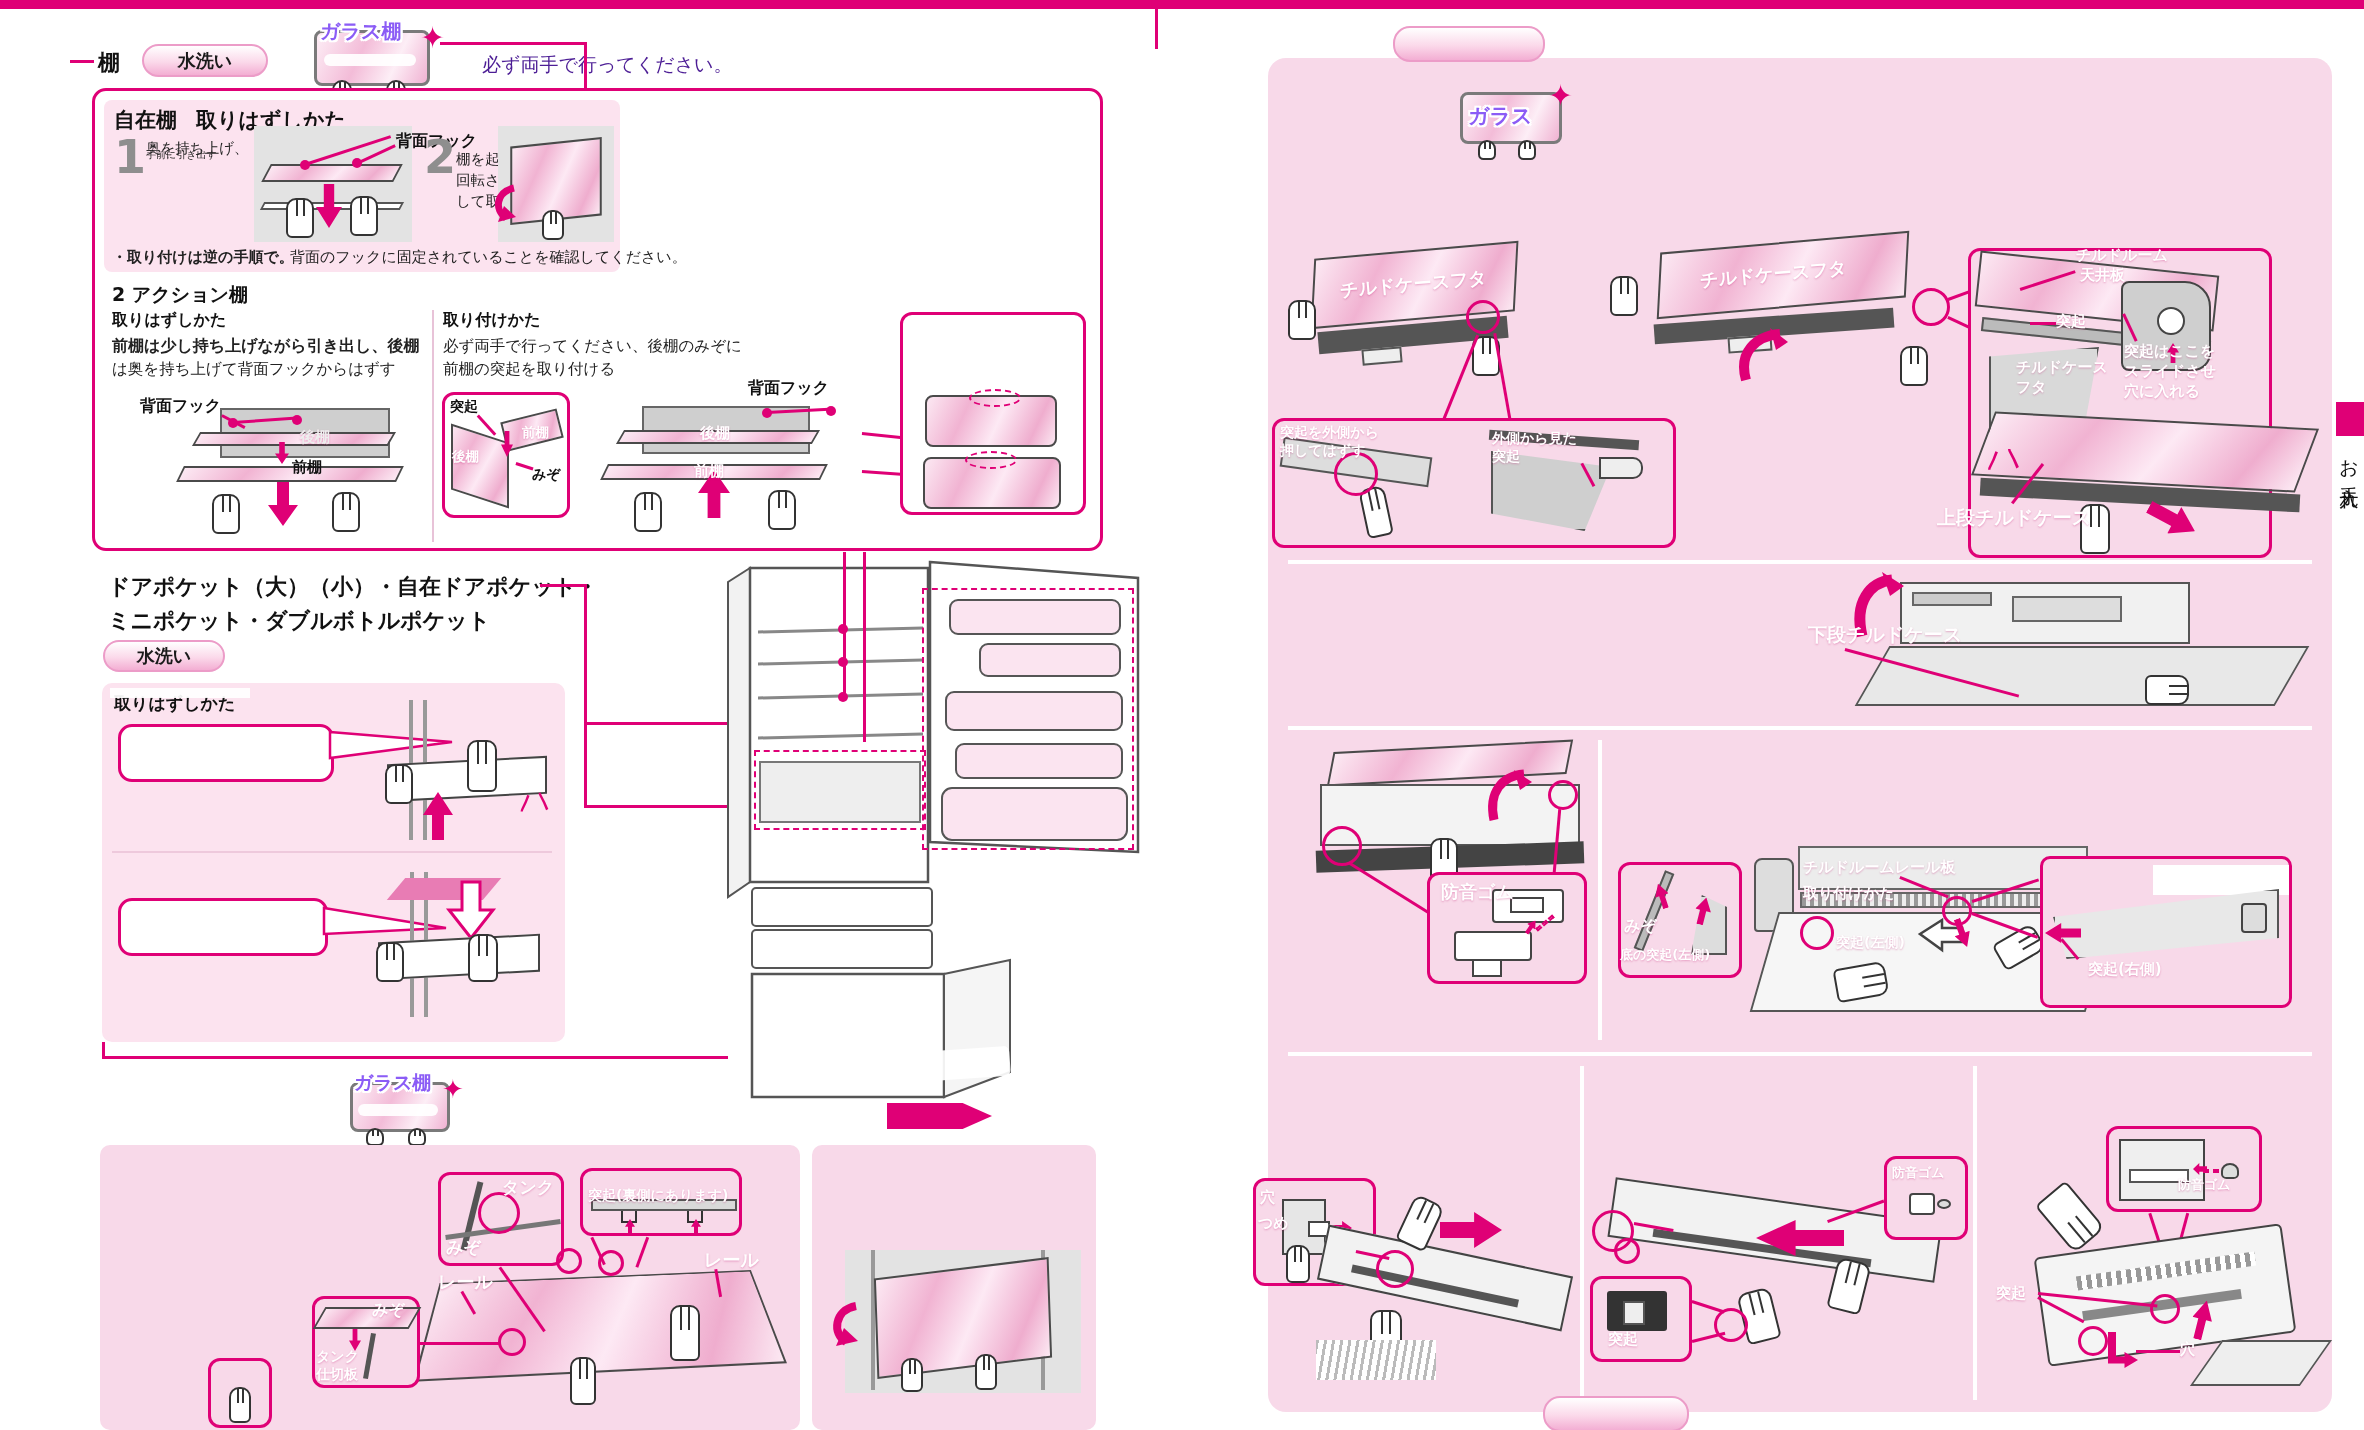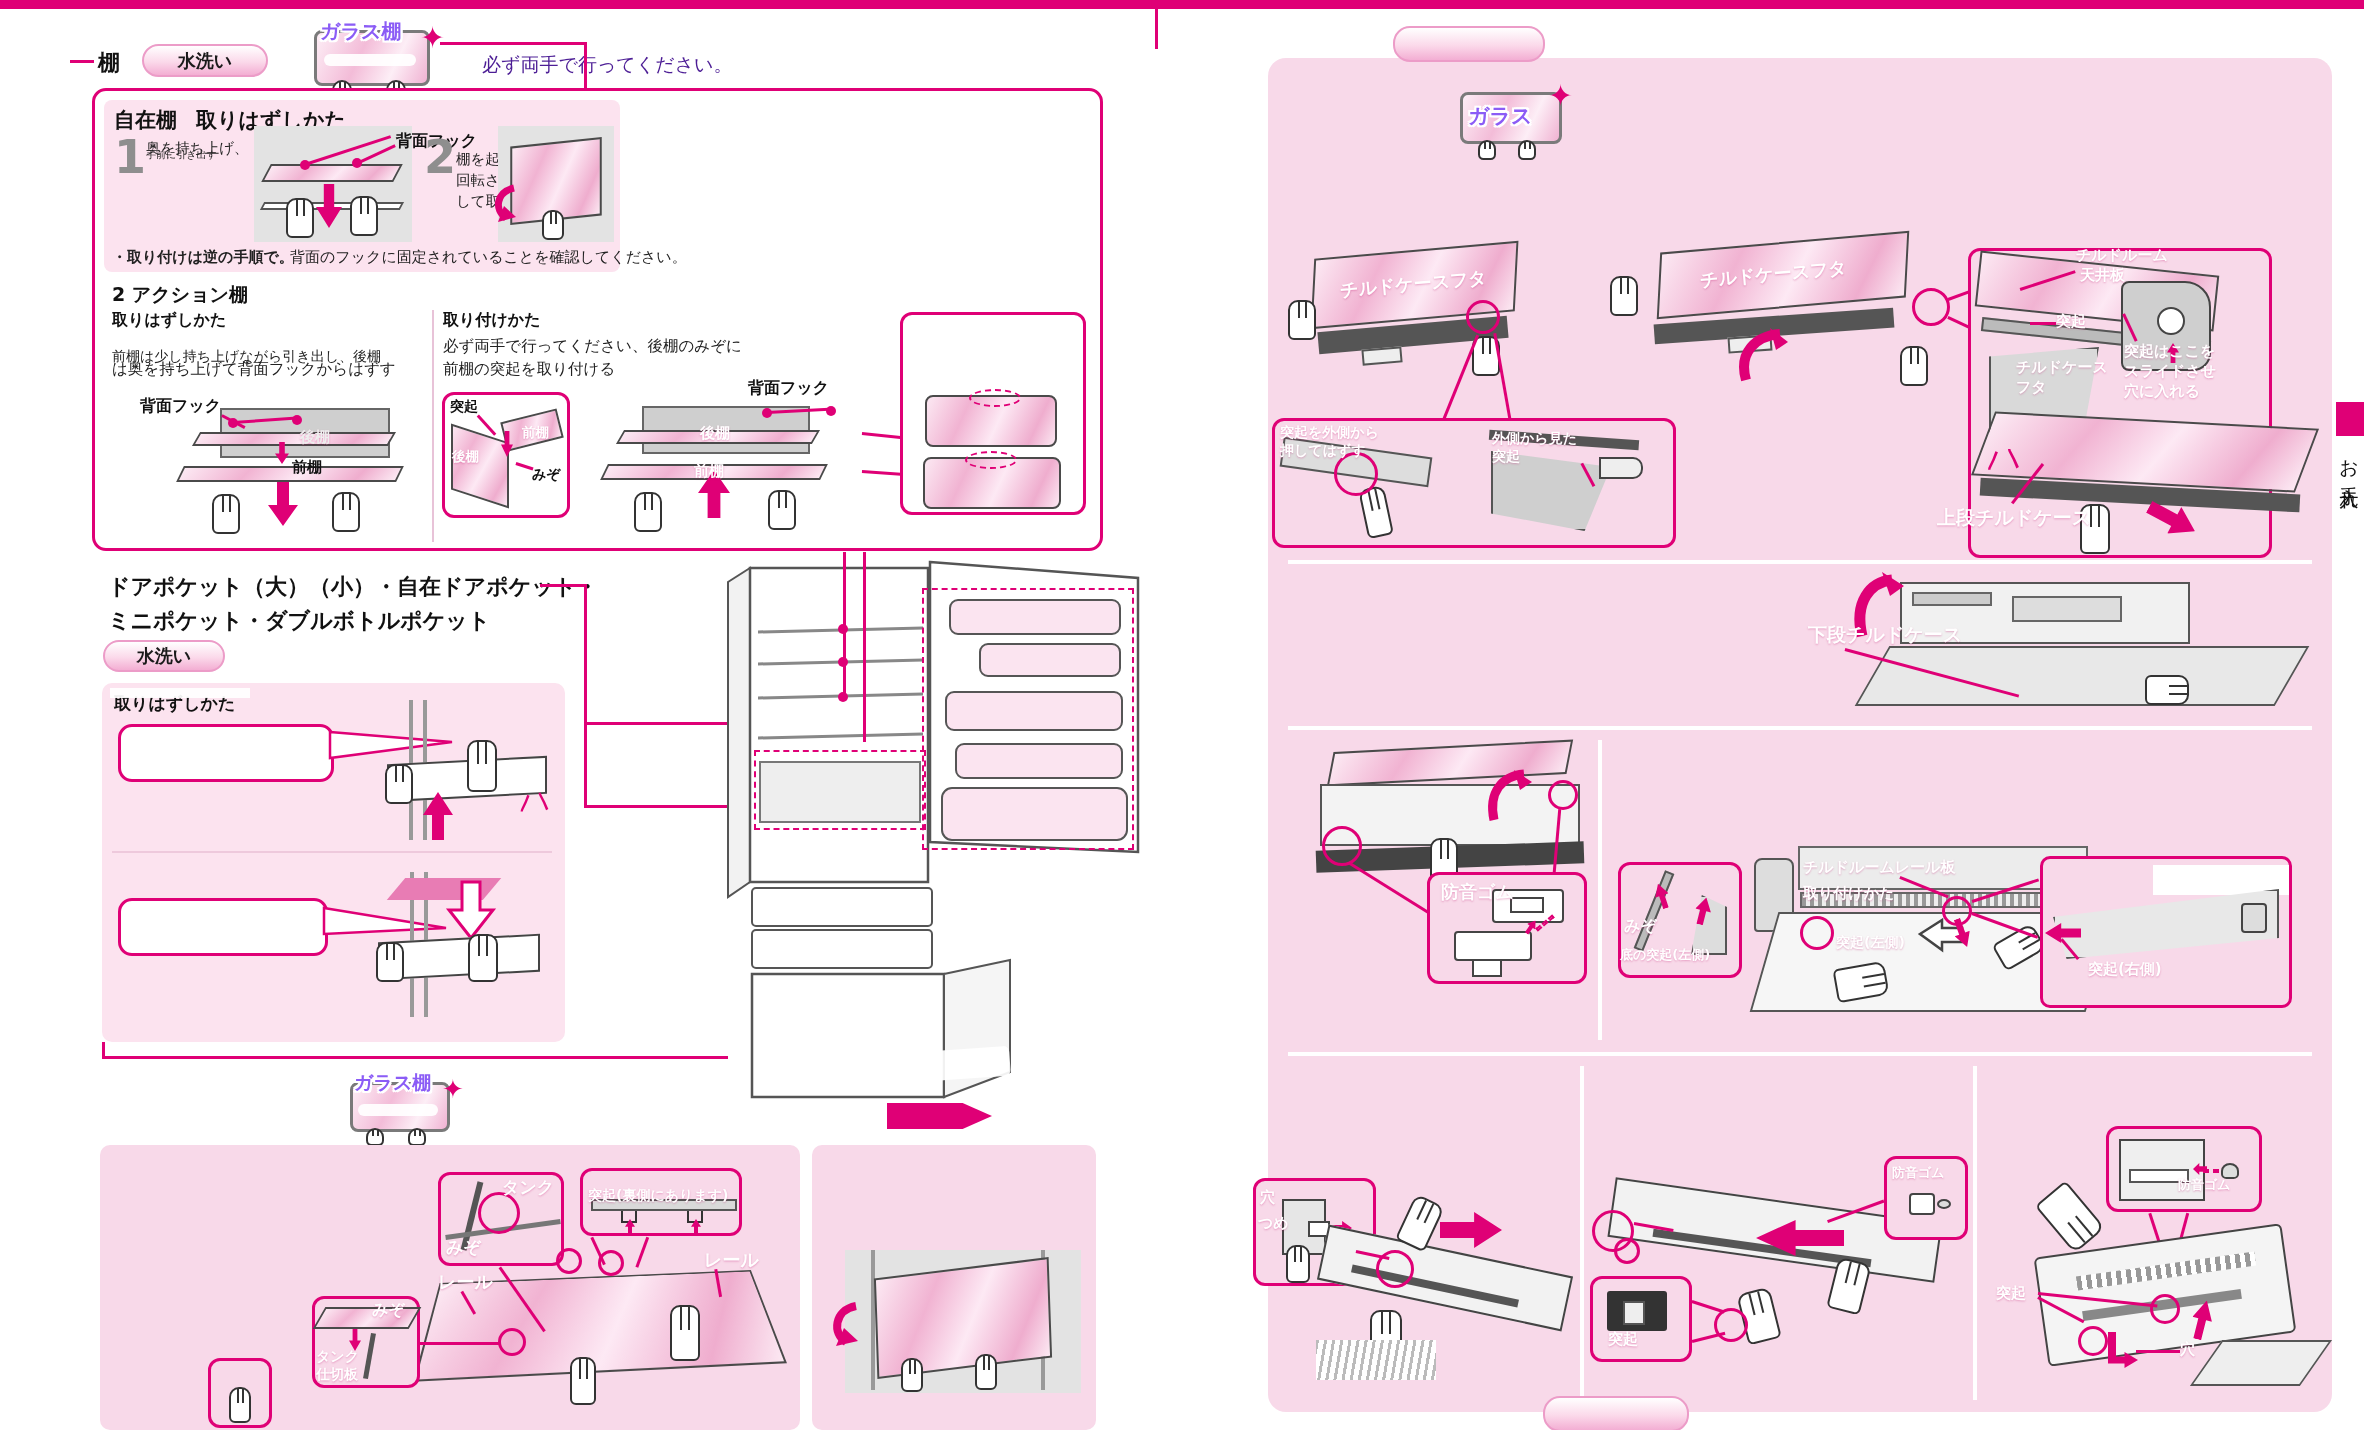--- a/index.html
+++ b/index.html
@@ -99,21 +99,21 @@
         <path d="M24,4 C6,8 4,26 16,34" fill="none" stroke="#df0076" stroke-width="7"></path>
         <polygon points="8,38 26,33 14,22" fill="#df0076"></polygon>
       </svg>
     <div class="hand" style="left:44px;top:84px;width:22px;height:30px;"></div>
   </div>
   <div class="txt" style="left:112px;top:248px;font-size:15px;font-weight:bold;">・取り付けは逆の手順で。</div>
   <div class="txt" style="left:290px;top:248px;font-size:15px;">背面のフックに固定されていることを確認してください。</div>
 
   <div class="blab" style="left:112px;top:282px;font-size:19px;">2 アクション棚</div>
   <div class="blab" style="left:112px;top:310px;font-size:16px;">取りはずしかた</div>
-  <div class="txt" style="left:112px;top:348px;font-size:14px;">前棚は少し持ち上げながら引き出し、後棚</div>
+  <div class="txt" style="left:112px;top:336px;font-size:16px;font-weight:bold;">前棚は少し持ち上げながら引き出し、後棚</div>
   <div class="txt" style="left:112px;top:359px;font-size:15.5px;">は奥を持ち上げて背面フックからはずす</div>
 
   <div class="abs" style="left:150px;top:390px;width:280px;height:140px;">
     <div style="position:absolute;left:70px;top:18px;width:170px;height:50px;background:#cfcfcf;border:2px solid #666;"></div>
     <div class="glass" style="position:absolute;left:46px;top:42px;width:196px;height:14px;transform:skewX(-30deg);"></div>
     <div class="glass" style="position:absolute;left:30px;top:76px;width:220px;height:16px;transform:skewX(-26deg);"></div>
     <div class="arr d" style="left:118px;top:92px;width:30px;height:44px;"></div>
     <div class="arr d" style="left:125px;top:52px;width:14px;height:22px;"></div>
     <div class="hand" style="left:62px;top:104px;"></div>
     <div class="hand" style="left:182px;top:102px;"></div>

